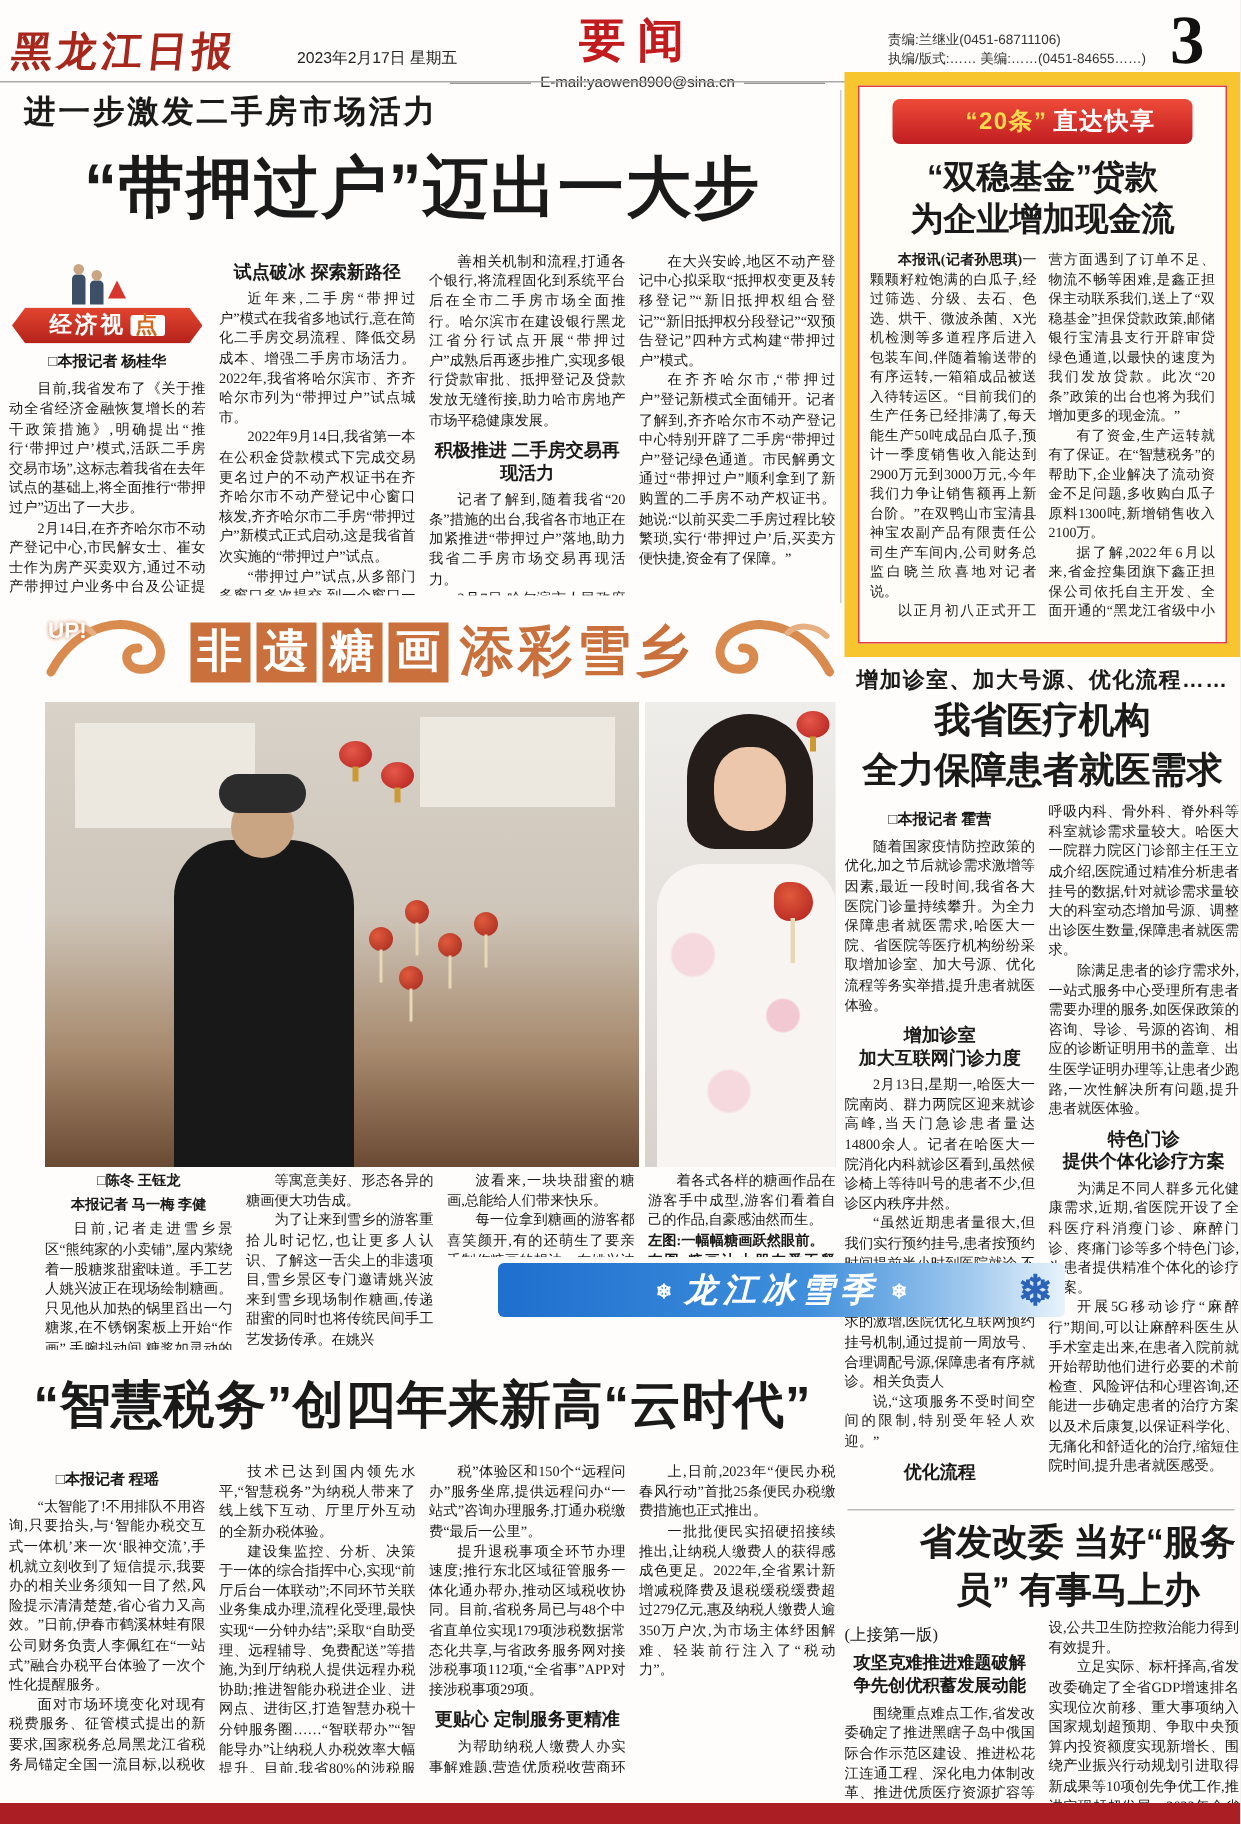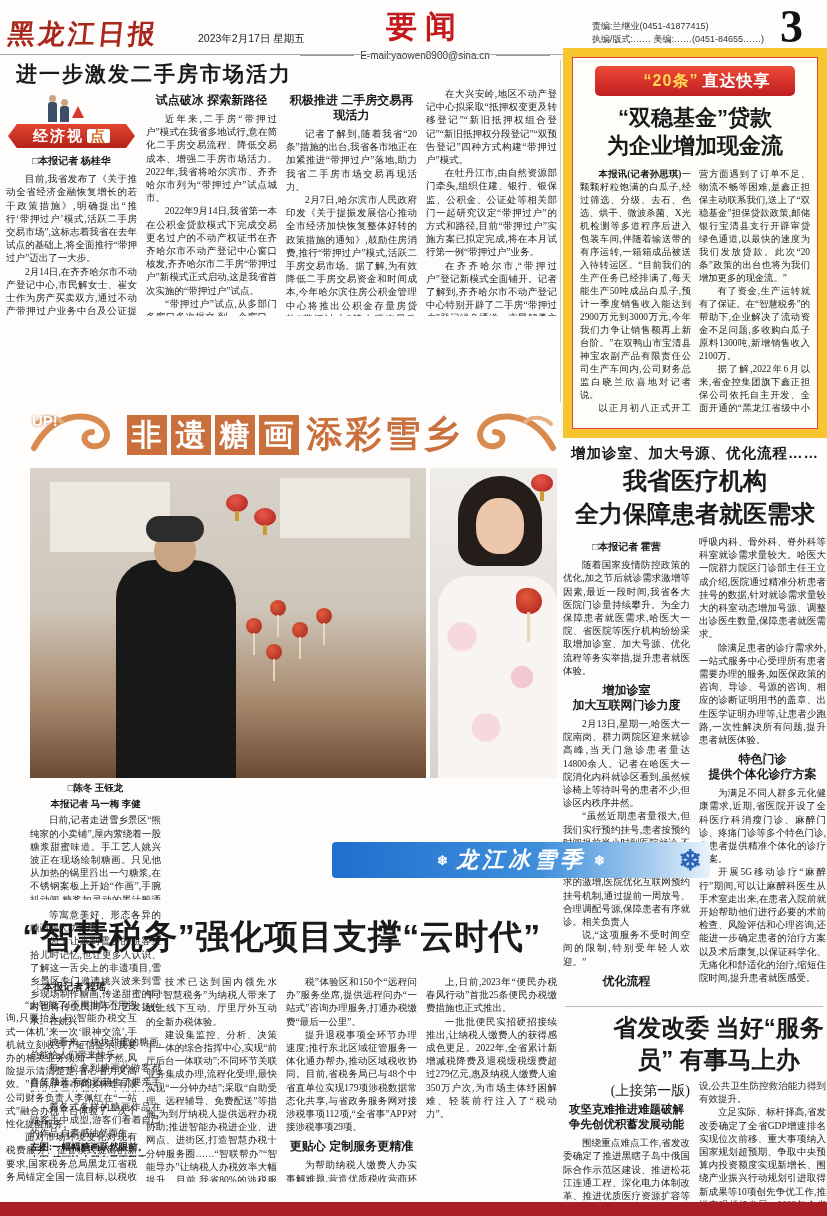--- a/index.html
+++ b/index.html
@@ -90,21 +90,21 @@
   .girl-face { position:absolute; left:46px; top:30px; width:48px; height:56px; background:#ecc7ab;
     border-radius:45%; }
   .girl-coat { position:absolute; left:8px; top:108px; width:120px; height:202px;
     background:radial-gradient(circle at 20% 30%, #f6d9de 8%, transparent 9%),
                radial-gradient(circle at 70% 50%, #f2c9d2 8%, transparent 9%),
                radial-gradient(circle at 40% 75%, #f6d9de 8%, transparent 9%),
                #f7f4f1; border-radius:30px 30px 0 0; }
   .girl-candy { position:absolute; left:86px; top:120px; width:26px; height:26px;
     background:radial-gradient(circle at 40% 35%,#e05a3c,#b01f1c); border-radius:40% 60% 55% 45%; }
   .girl-candy i { position:absolute; left:11px; top:24px; width:3px; height:30px; background:#e8d8b8; }
-  .captions { display:flex; gap:9px; margin-top:4px;flex-direction:column; }
+  .captions { display:flex; gap:9px; margin-top:4px; }
   .cap { width:131px; font-size:9.5px; line-height:13.2px; text-align:justify; overflow:hidden; }
   .cap.tall { height:118px; } .cap.short { height:56px; }
   .capby { text-align:center; font-weight:bold; text-indent:0; margin-bottom:3px; }
   .figcap { font-weight:bold; text-indent:0; }
   .ice-banner { position:absolute; left:326px; top:440px; width:378px; height:36px; z-index:6;
     background:linear-gradient(90deg,#1e6fce 0%,#3f8fdc 55%,#a8cdef 85%,#e8f3fb 100%);
     border-radius:4px; display:flex; align-items:center; justify-content:center;
     color:#fff; font-weight:bold; font-size:22px; font-style:italic; letter-spacing:4px;
     font-family:"Liberation Sans",sans-serif; }
   .ice-banner .flake { font-style:normal; font-size:13px; margin:0 8px; letter-spacing:0; }
@@ -138,21 +138,21 @@
   .med-h { text-align:center; font-size:24px; font-weight:bold; line-height:30px;
     font-family:"Liberation Sans",sans-serif; margin-top:3px; }
   .med .cols { margin-top:7px; height:452px; }
   .med .col { width:127px; }
 
   .hline2 { position:absolute; left:565px; top:1006px; width:258px; height:1px; background:#bbb; }
 
   .gov { position:absolute; left:563px; top:1012px; width:264px; }
   .gov-h { text-align:center; font-size:24px; font-weight:bold;
     font-family:"Liberation Sans",sans-serif;margin-left:47px; }
-  .gov-note { text-align:right; font-size:14px; margin:4px 0 2px; text-indent:0; }
+  .gov-note { text-align:left; font-size:11px; margin:4px 0 2px; text-indent:0; }
   .gov .cols { margin-top:4px; height:158px; }
   .gov .col { width:127px; }
   .gov .subhead { font-size:11.5px; }
 
   .bottom-bar { position:absolute; left:0; top:1202px; width:827px; height:14px; background:#ab1f24; }
 </style>
 </head>
 <body>
 
 <div class="page">
@@ -161,29 +161,30 @@
   <div class="date">2023年2月17日 星期五</div>
   <div class="hd-center">
     <div class="section-title">要闻</div>
     <div class="email-row">
       <span class="ln"></span>
       <span class="email">E-mail:yaowen8900@sina.cn</span>
       <span class="ln"></span>
     </div>
   </div>
   <div class="editors">
-    <div>责编:兰继业(0451-41877415)</div>
+    <div>责编:兰继业(0451-68711106)</div>
     <div>执编/版式:…… 美编:……(0451-84655……)</div>
   </div>
   <div class="pagenum">3</div>
   <div class="hairline"></div>
   <div class="vline"></div>
 
   <div class="lead">
     <div class="lead-kicker">进一步激发二手房市场活力</div>
+    <div class="lead-headline">“带押过户”迈出一大步</div>
     <div class="cols">
       <div class="col">
         <div class="econ-illu">
           <span class="figure" style="left:28px"></span>
           <span class="figure" style="left:40px;height:16px"></span>
           <span class="up-arrow"></span>
         </div>
         <div class="econ-badge">
           <span>经济视</span>
           <span class="dot">点</span>
@@ -193,27 +194,27 @@
         <p class="bp">2月14日,在齐齐哈尔市不动产登记中心,市民解女士、崔女士作为房产买卖双方,通过不动产带押过户业务中台及公证提存账户,仅用4个小时便顺利完成了二手房“带押过户”买方贷款申请、卖方转贷银行同意带押过户申请、公证提存、抵押登记、转移登记、结清买方贷款、注销原抵押登记、新证核发等诸多事项。据悉,这是我省发布“20条”后办理的首例全流程“带押过户”登记。</p>
       </div>
       <div class="col">
         <p class="subhead">试点破冰 探索新路径</p>
         <p class="bp">近年来,二手房“带押过户”模式在我省多地试行,意在简化二手房交易流程、降低交易成本、增强二手房市场活力。2022年,我省将哈尔滨市、齐齐哈尔市列为“带押过户”试点城市。</p>
         <p class="bp">2022年9月14日,我省第一本在公积金贷款模式下完成交易更名过户的不动产权证书在齐齐哈尔市不动产登记中心窗口核发,齐齐哈尔市二手房“带押过户”新模式正式启动,这是我省首次实施的“带押过户”试点。</p>
         <p class="bp">“带押过户”试点,从多部门多窗口多次提交,到一个窗口一套材料办结;从两项业务分别办理,到一项业务同步受理;从申请提交要件达十余项,到精简要件至五项以下……极大缩短了各项业务办理之间的空档期,降低二手房交易风险,减少了因发生查封、限制交易等情况对买卖双方和贷款银行可能造成的损失,避免了双方资金纠纷的产生。</p>
 
       </div>
       <div class="col">
+        <p class="bp">善相关机制和流程,打通各个银行,将流程固化到系统平台后在全市二手房市场全面推行。哈尔滨市在建设银行黑龙江省分行试点开展“带押过户”成熟后再逐步推广,实现多银行贷款审批、抵押登记及贷款发放无缝衔接,助力哈市房地产市场平稳健康发展。</p>
         <p class="subhead">积极推进 二手房交易再现活力</p>
         <p class="bp">记者了解到,随着我省“20条”措施的出台,我省各市地正在加紧推进“带押过户”落地,助力我省二手房市场交易再现活力。</p>
         <p class="bp">2月7日,哈尔滨市人民政府印发《关于提振发展信心推动全市经济加快恢复整体好转的政策措施的通知》,鼓励住房消费,推行“带押过户”模式,活跃二手房交易市场。据了解,为有效降低二手房交易资金和时间成本,今年哈尔滨住房公积金管理中心将推出公积金存量房贷款“带押过户”等十项惠民政策。新政实施后,住房公积金缴存职工在在押房产交易过程中,无需提前还款办理解押手续,即可申请办理住房公积金贷款“带押过户”业务。</p>
       </div>
       <div class="col">
         <p class="bp">在大兴安岭,地区不动产登记中心拟采取“抵押权变更及转移登记”“新旧抵押权组合登记”“新旧抵押权分段登记”“双预告登记”四种方式构建“带押过户”模式。</p>
-        <p class="bp">在牡丹江市,由自然资源部门牵头,组织住建、银行、银保监、公积金、公证处等相关部门一起研究议定“带押过户”的方式和路径,目前“带押过户”实施方案已拟定完成,将在本月试行第一例“带押过户”业务。</p>
         <p class="bp">在齐齐哈尔市,“带押过户”登记新模式全面铺开。记者了解到,齐齐哈尔市不动产登记中心特别开辟了二手房“带押过户”登记绿色通道。市民解勇文通过“带押过户”顺利拿到了新购置的二手房不动产权证书。她说:“以前买卖二手房过程比较繁琐,实行‘带押过户’后,买卖方便快捷,资金有了保障。”</p>
 
       </div>
     </div>
   </div>
 
   <div class="feature">
     <div class="feature-title">
       <svg class="dragon left" width="92" height="56" viewBox="0 0 92 56">
         <path d="M4 44 C 22 10, 56 6, 72 20 C 82 30, 76 44, 62 42 C 52 40, 52 28, 62 28" stroke="#d98a4f" fill="none" stroke-width="6" stroke-linecap="round"></path>
@@ -282,21 +283,21 @@
     </div>
     <div class="ice-banner">
       <span class="flake">❄</span>
       <span>龙江冰雪季</span>
       <span class="flake">❄</span>
       <span class="bigflake">❄</span>
     </div>
   </div>
 
   <div class="tax">
-    <div class="tax-headline">“智慧税务”强化项目支撑“云时代”</div>
+    <div class="tax-headline">“智慧税务”创四年来新高“云时代”</div>
     <div class="cols">
       <div class="col">
         <p class="byline">□本报记者 程瑶</p>
         <p class="bp">“太智能了!不用排队不用咨询,只要抬头,与‘智能办税交互式一体机’来一次‘眼神交流’,手机就立刻收到了短信提示,我要办的相关业务须知一目了然,风险提示清清楚楚,省心省力又高效。”日前,伊春市鹤溪林蛙有限公司财务负责人李佩红在“一站式”融合办税平台体验了一次个性化提醒服务。</p>
         <p class="bp">面对市场环境变化对现有税费服务、征管模式提出的新要求,国家税务总局黑龙江省税务局锚定全国一流目标,以税收征管智能化改造为核心,以用户实际体验为出发点,加快推进智慧税务建设。</p>
       </div>
       <div class="col">
         <p class="bp">技术已达到国内领先水平,“智慧税务”为纳税人带来了线上线下互动、厅里厅外互动的全新办税体验。</p>
         <p class="bp">建设集监控、分析、决策于一体的综合指挥中心,实现“前厅后台一体联动”;不同环节关联业务集成办理,流程化受理,最快实现“一分钟办结”;采取“自助受理、远程辅导、免费配送”等措施,为到厅纳税人提供远程办税协助;推进智能办税进企业、进网点、进街区,打造智慧办税十分钟服务圈……“智联帮办”“智能导办”让纳税人办税效率大幅提升。目前,我省80%的涉税服务事项即时办结,实现业务办理限时提速80%以上,办税场所进厅人流量同比下降20%,平均业务办理时长由12分钟下降至3分钟。</p>
 

